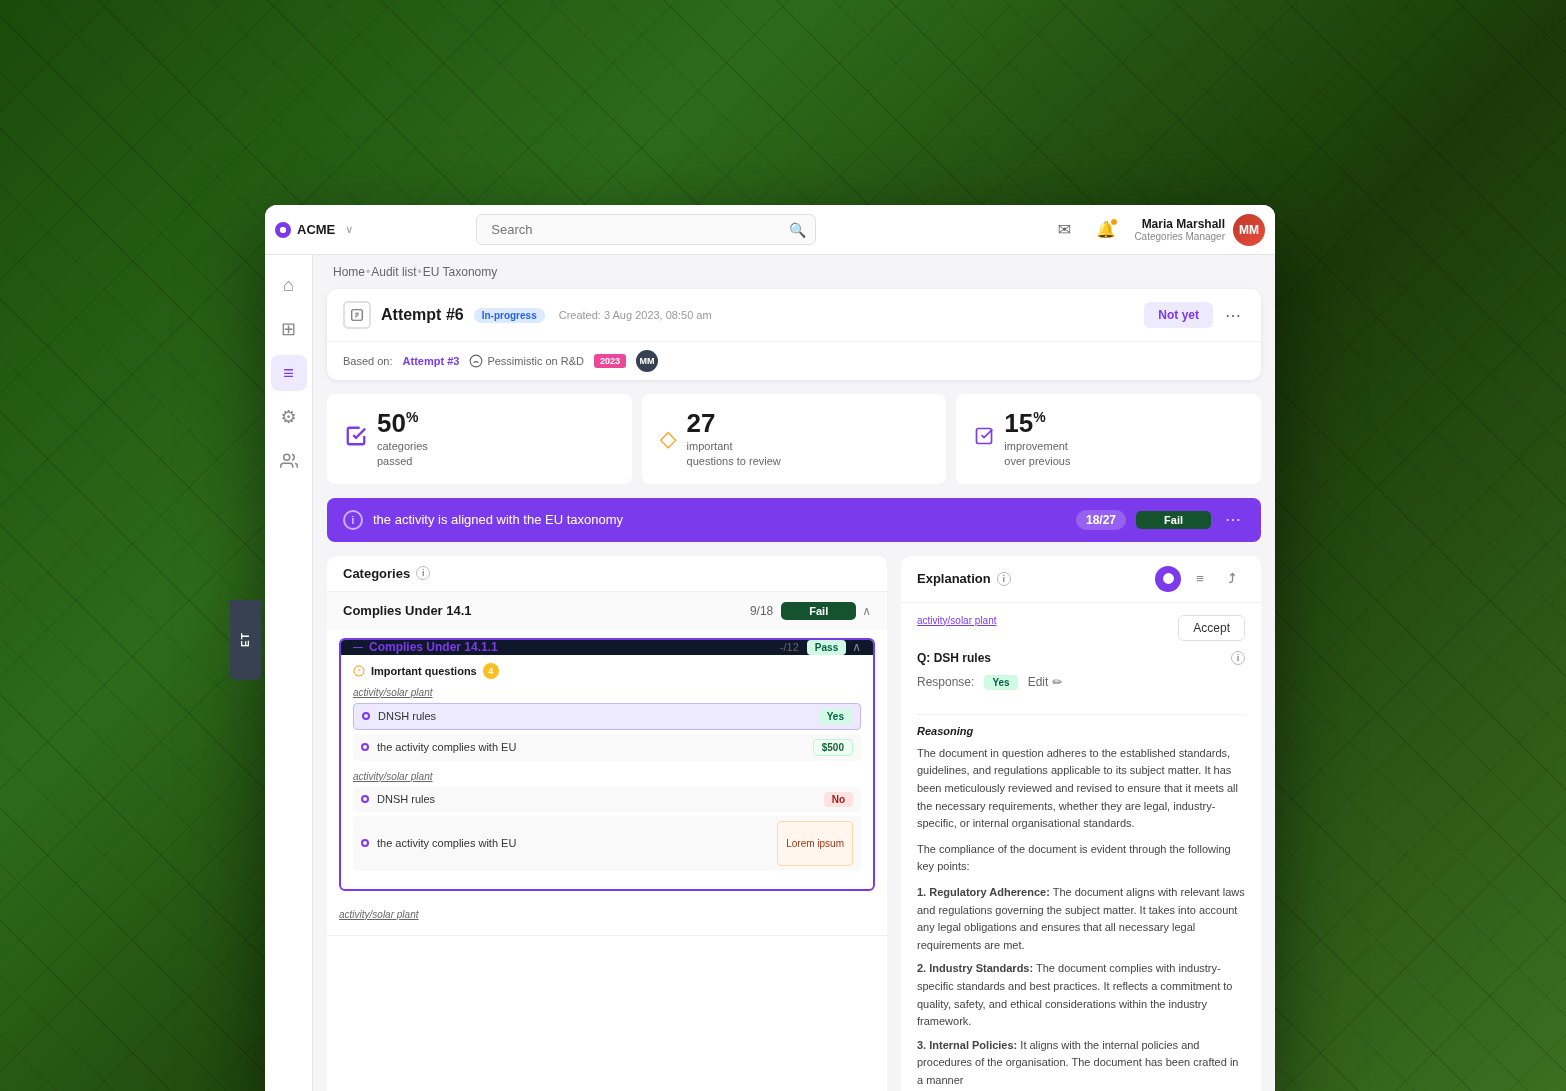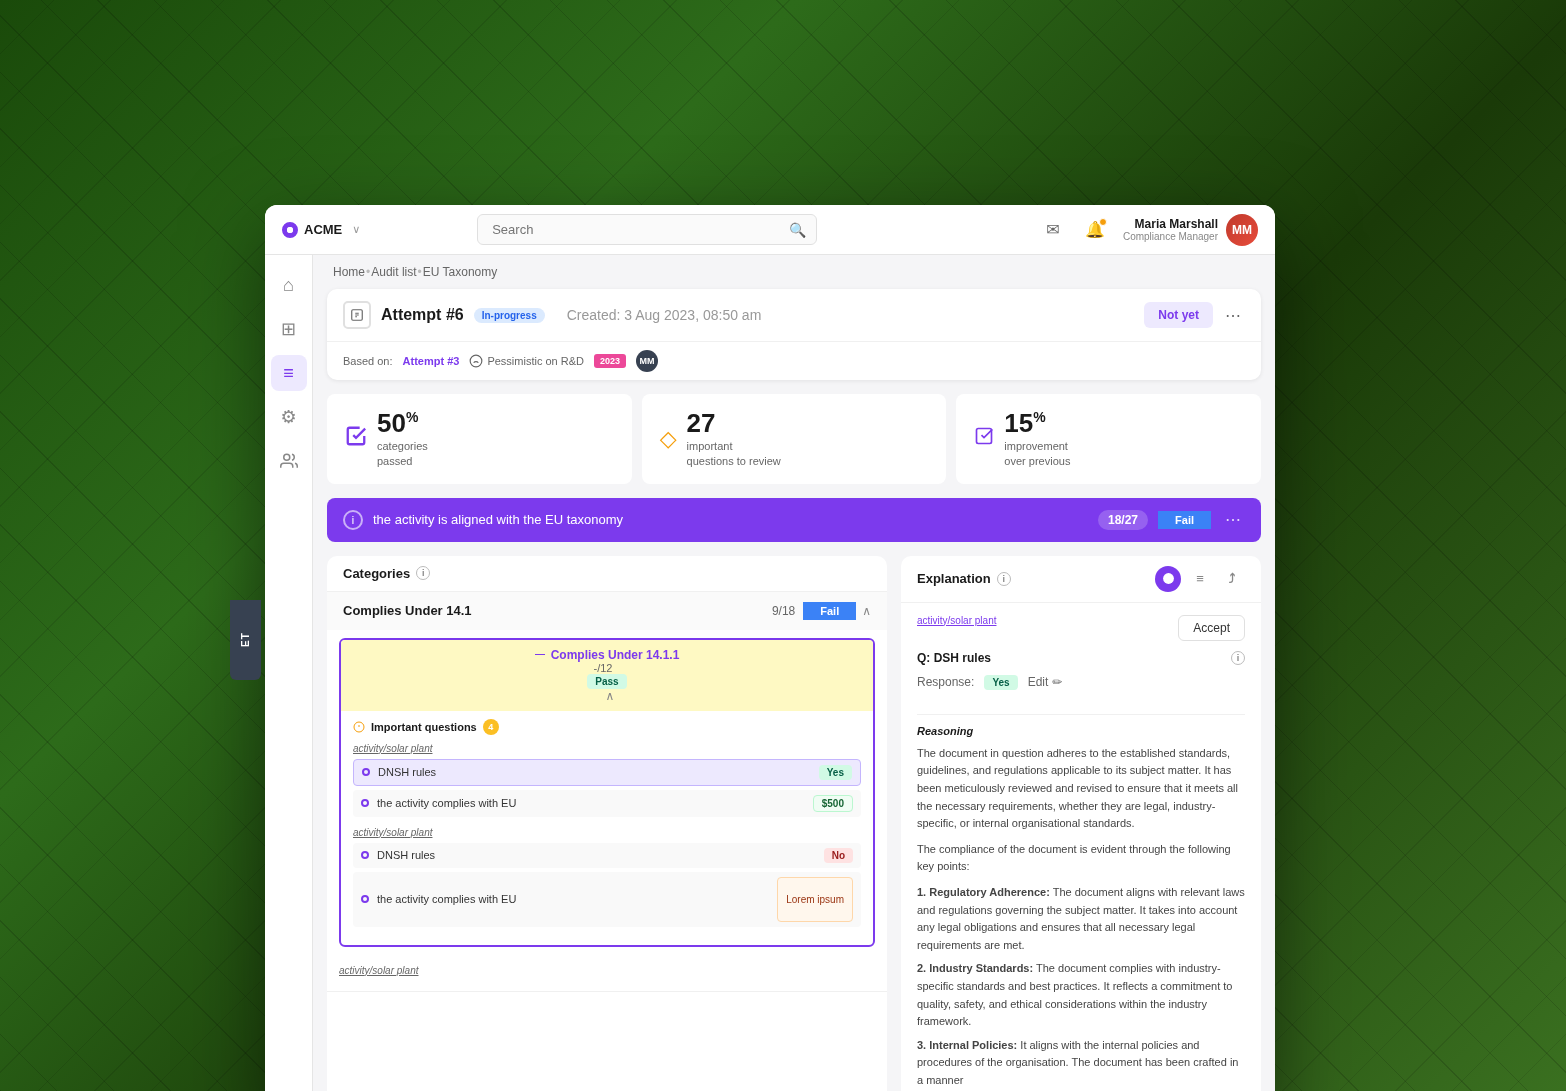--- a/index.html
+++ b/index.html
@@ -71,21 +71,21 @@
       overflow: hidden;
     }
 
     
     .top-nav {
       background: #ffffff;
       border-bottom: 1px solid #e5e5e5;
       height: 50px;
       display: flex;
       align-items: center;
-      padding: 0 17px;
+      padding: 0 10px;
       gap: 12px;
     }
 
     .nav-logo {
       display: flex;
       align-items: center;
       gap: 6px;
       flex: 0 0 auto;
     }
 
@@ -308,23 +308,23 @@
     .badge-inprogress {
       background: #dbeafe;
       color: #2563eb;
       font-size: 10px;
       font-weight: 600;
       padding: 2px 8px;
       border-radius: 20px;
     }
 
     .attempt-meta {
-      font-size: 14px;
+      font-size: 11px;
       color: #999;
-      margin-left: 12px;
+      margin-left: 4px;
     }
 
     .attempt-actions {
       margin-left: auto;
       display: flex;
       align-items: center;
       gap: 8px;
     }
 
     .btn-primary-sm {
@@ -452,26 +452,26 @@
 
     .alert-score {
       font-size: 12px;
       font-weight: 600;
       background: rgba(255,255,255,0.2);
       padding: 3px 10px;
       border-radius: 20px;
     }
 
     .badge-fail {
-      background: #3b82f6;
+      background: #14532d;
       color: white;
       font-size: 11px;
       font-weight: 700;
-      padding: 3px 17px;
-      border-radius: 0;
+      padding: 3px 28px;
+      border-radius: 5px;
     }
 
     
     .main-panel {
       display: flex;
       gap: 14px;
       padding: 0 14px 14px;
     }
 
     
@@ -534,24 +534,23 @@
     .subcategory-section {
       border: 2px solid #7c3aed;
       border-radius: 6px;
       margin: 8px 12px;
       overflow: hidden;
     }
 
     .subcategory-header {
       display: flex;
       align-items: center;
-      padding: 8px 12px;
-      background: #fef9c3;
-      cursor: pointer;
-      flex-direction: column;
+      padding: 0 12px;
+      background: #0f172a;
+      cursor: pointer;
     }
 
     .subcategory-name {
       font-size: 12px;
       font-weight: 600;
       color: #7c3aed;
       flex: 1;
     }
 
     .subcategory-score {
@@ -863,21 +862,21 @@
         <div class="nav-icon-btn">
           ✉
         </div>
         <div class="nav-icon-btn">
           🔔
           <div class="nav-notification-dot"></div>
         </div>
         <div class="nav-user">
           <div class="nav-user-info">
             <div class="nav-user-name">Maria Marshall</div>
-            <div class="nav-user-role">Compliance Manager</div>
+            <div class="nav-user-role">Categories Manager</div>
           </div>
           <div class="nav-avatar">
             <span>MM</span>
           </div>
         </div>
       </div>
     </div>
 
     <div class="app-body">
 

